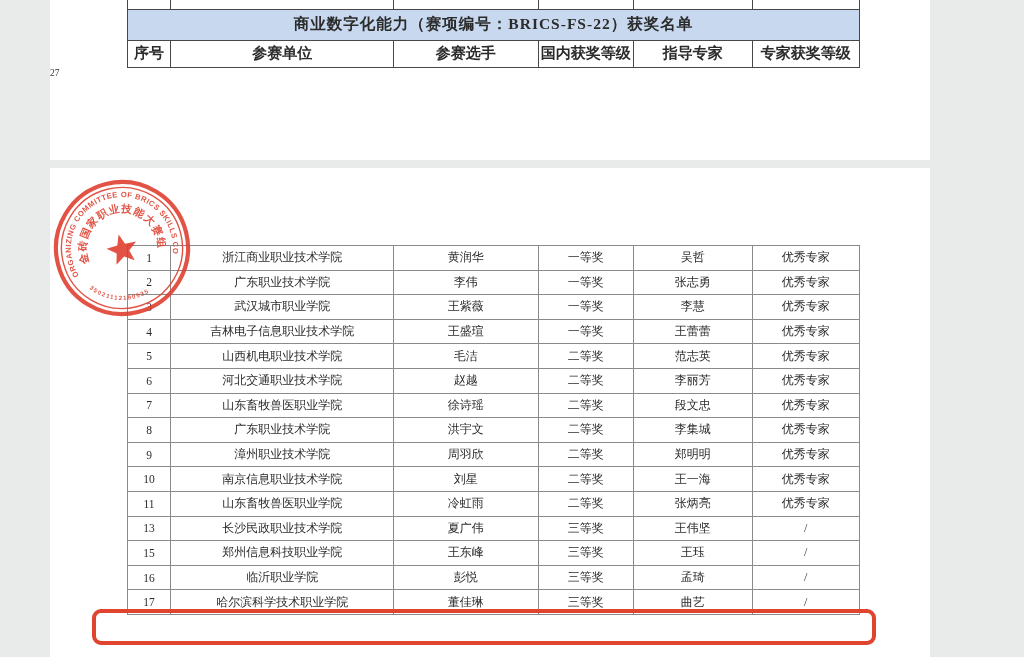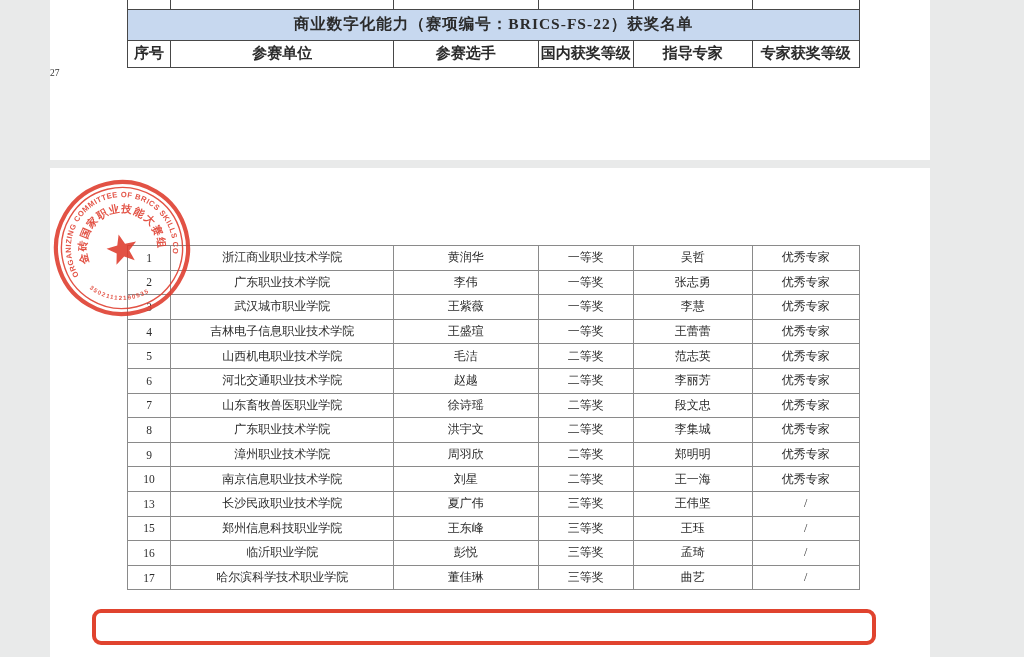--- a/index.html
+++ b/index.html
@@ -160,20 +160,28 @@
           </tr>
           <tr>
             <td class="c-no">10</td>
             <td>南京信息职业技术学院</td>
             <td>刘星</td>
             <td>二等奖</td>
             <td>王一海</td>
             <td>优秀专家</td>
           </tr>
           <tr>
+            <td class="c-no">11</td>
+            <td>山东畜牧兽医职业学院</td>
+            <td>冷虹雨</td>
+            <td>二等奖</td>
+            <td>张炳亮</td>
+            <td>优秀专家</td>
+          </tr>
+          <tr>
             <td class="c-no">13</td>
             <td>长沙民政职业技术学院</td>
             <td>夏广伟</td>
             <td>三等奖</td>
             <td>王伟坚</td>
             <td>/</td>
           </tr>
           <tr>
             <td class="c-no">15</td>
             <td>郑州信息科技职业学院</td>

